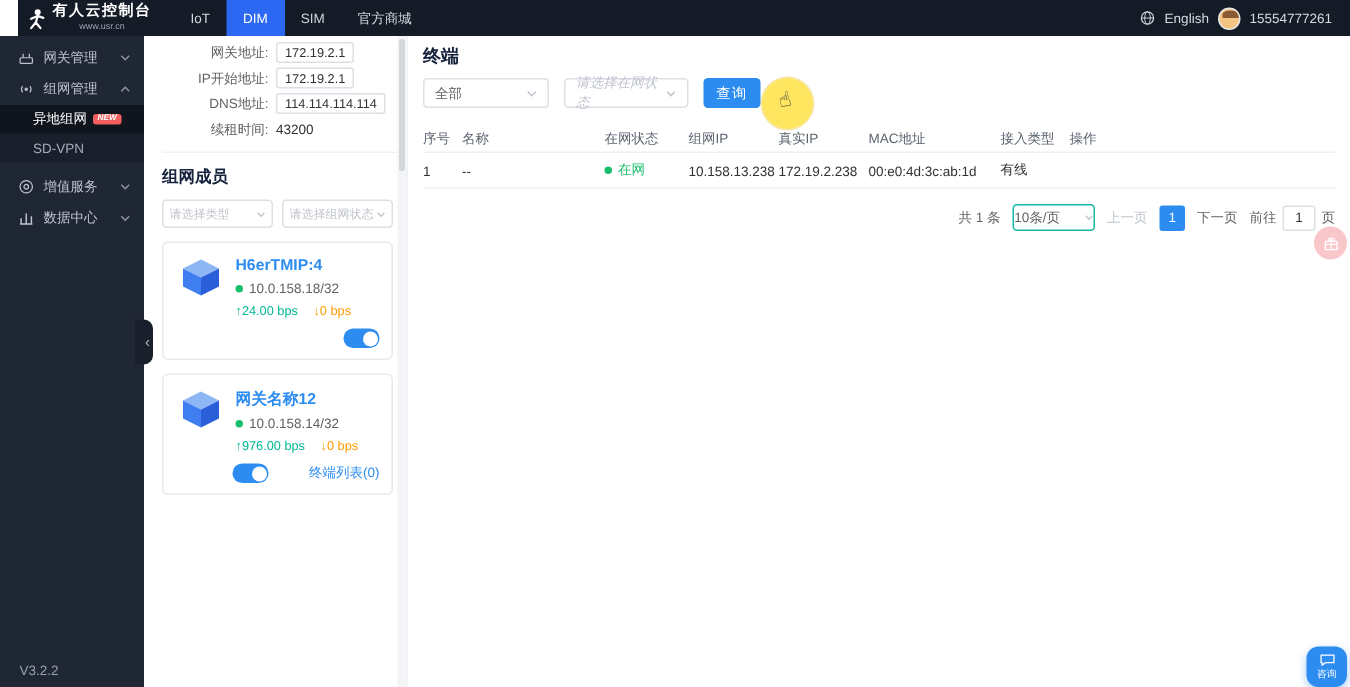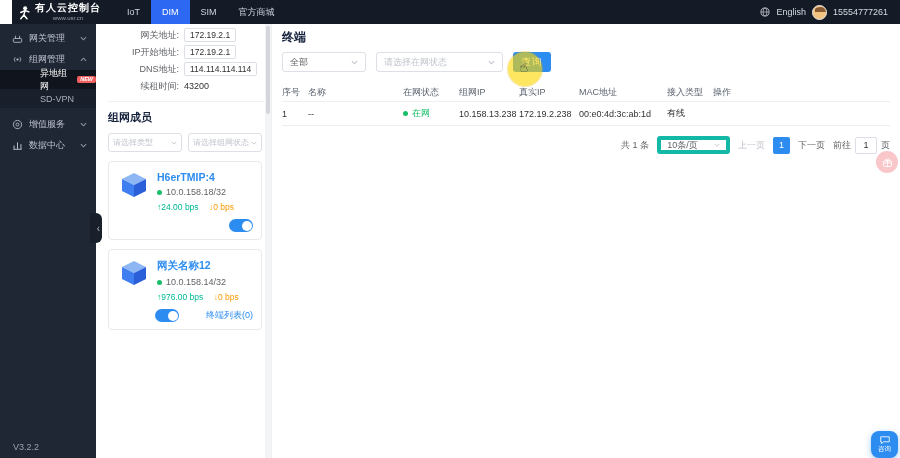--- a/index.html
+++ b/index.html
@@ -21,21 +21,21 @@
   .topnav-item.active { background:var(--primary); color:#fff; }
   .topbar-right { margin-left:auto; display:flex; align-items:center; gap:6px; padding-right:12px; font-size:9px; color:#d6dae2; }
   .avatar { width:15px; height:15px; border-radius:50%; background:#f2c381; position:relative; overflow:hidden; border:1px solid #e8e8e8; }
   .avatar::before { content:""; position:absolute; left:2px; top:1px; width:11px; height:5px; border-radius:50% 50% 0 0; background:#8a5a33; }
   
   .sidebar { position:absolute; left:0; top:24px; width:96px; bottom:0; background:var(--sidebar_bg); padding-top:4px; z-index:20; }
   .s-item { display:flex; align-items:center; height:21px; padding:0 9px 0 12px; font-size:9px; color:#bdc3cf; cursor:pointer; }
   .s-item .lbl { margin-left:6px; }
   .s-item .chev { margin-left:auto; }
   .s-sub { background:var(--sidebar_sub_bg); }
-  .s-subitem { display:flex; align-items:center; height:19px; padding-left:40px; font-size:9px; color:#a6adba; cursor:pointer; }
+  .s-subitem { display:flex; align-items:center; height:19px; padding-left:22px; font-size:9px; color:#a6adba; cursor:pointer; }
   .s-subitem.active { background:var(--sidebar_active_bg); color:#fff; }
   .badge-new { margin-left:4px; background:var(--badge_red); color:#fff; font-size:5.5px; font-style:italic; font-weight:bold; padding:1px 3px; border-radius:2px; line-height:1; }
   .gap-top { margin-top:6px;justify-content:center; }
   .version { position:absolute; bottom:6px; left:13px; font-size:9px; color:#98a0ad; }
   .collapse-tab { position:absolute; left:90px; top:213px; width:12px; height:30px; background:var(--sidebar_sub_bg);
     border-radius:0 6px 6px 0; color:#aeb4bf; font-size:10px; display:flex; align-items:center; justify-content:flex-end; padding-right:2px; z-index:25; cursor:pointer; }
   
   .mid-panel { position:absolute; left:96px; top:24px; width:169px; bottom:0; background:#fff; padding-top:2px; z-index:10; }
   .field-row { display:flex; align-items:center; height:16px; margin-top:1px; }
   .f-label { width:88px; text-align:right; font-size:9px; color:#606266; padding-right:5px; white-space:nowrap; }
@@ -59,36 +59,36 @@
   .toggle::after { content:""; position:absolute; right:1.5px; top:1.5px; width:10px; height:10px; border-radius:50%; background:#fff; }
   .card-link { margin-left:auto; font-size:9px; color:var(--link); cursor:pointer; }
   .mid-scrollbar { position:absolute; left:265px; top:24px; width:6px; bottom:0; background:#f3f4f6; z-index:12; }
   .mid-scrollbar .thumb { position:absolute; left:1px; top:2px; width:4px; height:88px; border-radius:2px; background:#d3d6db; }
   
   .right-panel { position:absolute; left:271px; top:24px; right:0; bottom:0; background:#fff; border-left:1px solid #eef0f2; padding:6px 10px 0 10px; }
   .panel-title { font-size:12px; font-weight:bold; color:#17233d; line-height:14px; margin-bottom:8px; }
   .filters { position:relative; display:flex; gap:10px; height:20px; }
   .select { height:20px; border:1px solid #dcdfe6; border-radius:3px; background:#fff; display:flex; align-items:center; justify-content:space-between; padding:0 7px; font-size:9px; cursor:pointer; }
   .select.w1 { width:84px; color:#606266; }
-  .select.w2 { width:127px; color:#c0c4cc; }
+  .select.w2 { width:83px; color:#c0c4cc;font-style:italic; }
   .btn-search { width:38px; height:20px; background:var(--link); border:none; border-radius:3px; color:#fff; font-size:9.5px; letter-spacing:1px; cursor:pointer; font-family:inherit; }
   .click-highlight { position:absolute; left:226px; top:0; width:34px; height:34px; border-radius:50%;
     background:rgba(255,214,0,0.62); box-shadow:0 0 0 1px rgba(230,180,0,.35); z-index:5; pointer-events:none; }
   .hand { position:absolute; left:237px; top:7px; font-size:14px; color:#2f3133; transform:rotate(-12deg); z-index:6;
     font-family:"DejaVu Sans",sans-serif; pointer-events:none; }
   .tbl { margin-top:12px; }
   .tbl-row { display:grid; grid-template-columns:26px 95px 56px 60px 60px 88px 46px 1fr; column-gap:0;
     align-items:center; border-bottom:1px solid #eceff4; white-space:nowrap; }
   .tbl-head { height:18px; font-size:9px; color:#5c6470; }
   .tbl-data { height:24px; font-size:9px; color:#303133; }
   .cell { overflow:visible; }
   .status-cell { display:flex; align-items:center; color:var(--success); }
   
   .pagination { display:flex; align-items:center; justify-content:flex-end; gap:8px; margin-top:10px; font-size:9px; color:#606266; }
-  .pg-size { width:73px; height:18px; border:4px solid #14b8a6; border-radius:3px; display:flex; align-items:center; justify-content:center; gap:16px; color:#606266; cursor:pointer; }
+  .pg-size { width:55px; height:18px; border:1px solid #14b8a6; border-radius:3px; display:flex; align-items:center; justify-content:center; gap:16px; color:#606266; cursor:pointer; }
   .pg-prev { color:#bfc5cd; cursor:pointer; }
   .pg-next { color:#606266; cursor:pointer; }
   .pg-cur { width:17px; height:17px; background:var(--link); color:#fff; border-radius:2px; display:flex; align-items:center; justify-content:center; font-size:9px; cursor:pointer; }
   .pg-goto { display:flex; align-items:center; gap:4px; }
   .pg-input { width:22px; height:17px; border:1px solid #dcdfe6; border-radius:2px; text-align:center; font-size:9px; color:#303133; font-family:inherit; }
   
   .promo { position:absolute; left:876px; top:151px; width:22px; height:22px; border-radius:50%;
     background:rgba(240,118,128,0.42); display:flex; align-items:center; justify-content:center; z-index:40; cursor:pointer; }
   .consult { position:absolute; left:871px; top:431px; width:27px; height:27px; border-radius:8px; background:var(--link);
     box-shadow:0 2px 6px rgba(45,140,240,.45); display:flex; flex-direction:column; align-items:center; justify-content:center; z-index:40; cursor:pointer; color:#fff; }

